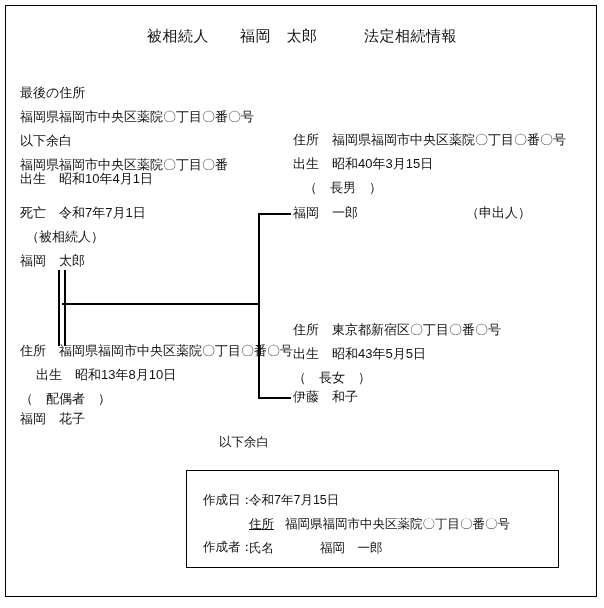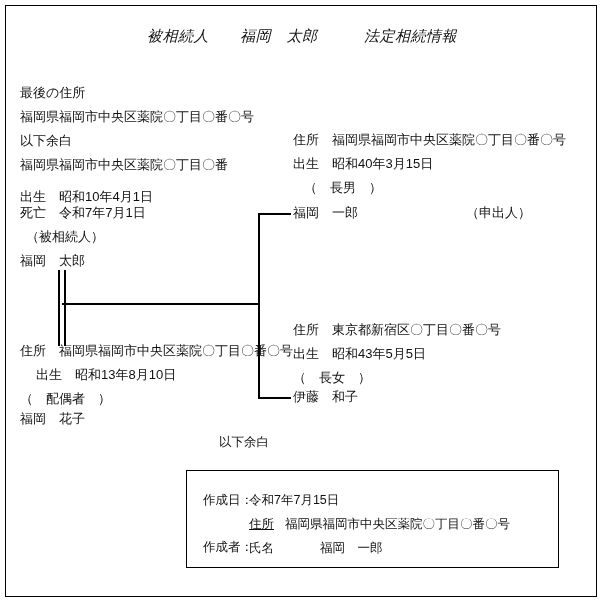--- a/index.html
+++ b/index.html
@@ -32,21 +32,20 @@
   #doc-title {
     position: absolute;
     left: 0;
     top: 27px;
     width: 604px;
     text-align: center;
     font-size: 15px;
     color: #111111;
     letter-spacing: 0.5px;
     white-space: pre;
-    font-style: italic;
   }
   
   .tline {
     position: absolute;
     font-size: 13px;
     color: #111111;
     white-space: pre;
     line-height: 14px;
   }
 
@@ -92,21 +91,21 @@
 <div id="page">
 
   <div id="outer-frame"></div>
 
   <div id="doc-title">被相続人　　福岡　太郎　　　法定相続情報</div>
 
   <div class="tline" style="left:20px; top:86px;">最後の住所</div>
   <div class="tline" style="left:20px; top:110px;">福岡県福岡市中央区薬院〇丁目〇番〇号</div>
   <div class="tline" style="left:20px; top:134px;">以下余白</div>
   <div class="tline" style="left:20px; top:158px;">福岡県福岡市中央区薬院〇丁目〇番</div>
-  <div class="tline" style="left:20px; top:190px;">出生　昭和10年4月1日</div>
+  <div class="tline" style="left:20px; top:172px;">出生　昭和10年4月1日</div>
   <div class="tline" style="left:20px; top:206px;">死亡　令和7年7月1日</div>
   <div class="tline" style="left:26px; top:230px;">（被相続人）</div>
   <div class="tline" style="left:20px; top:254px;">福岡　太郎</div>
 
   <div class="tline" style="left:20px; top:344px;">住所　福岡県福岡市中央区薬院〇丁目〇番〇号</div>
   <div class="tline" style="left:36px; top:368px;text-align:center;">出生　昭和13年8月10日</div>
   <div class="tline" style="left:20px; top:392px;">（　配偶者　）</div>
   <div class="tline" style="left:20px; top:412px;">福岡　花子</div>
 
   <div class="tline" style="left:293px; top:133px;">住所　福岡県福岡市中央区薬院〇丁目〇番〇号</div>

